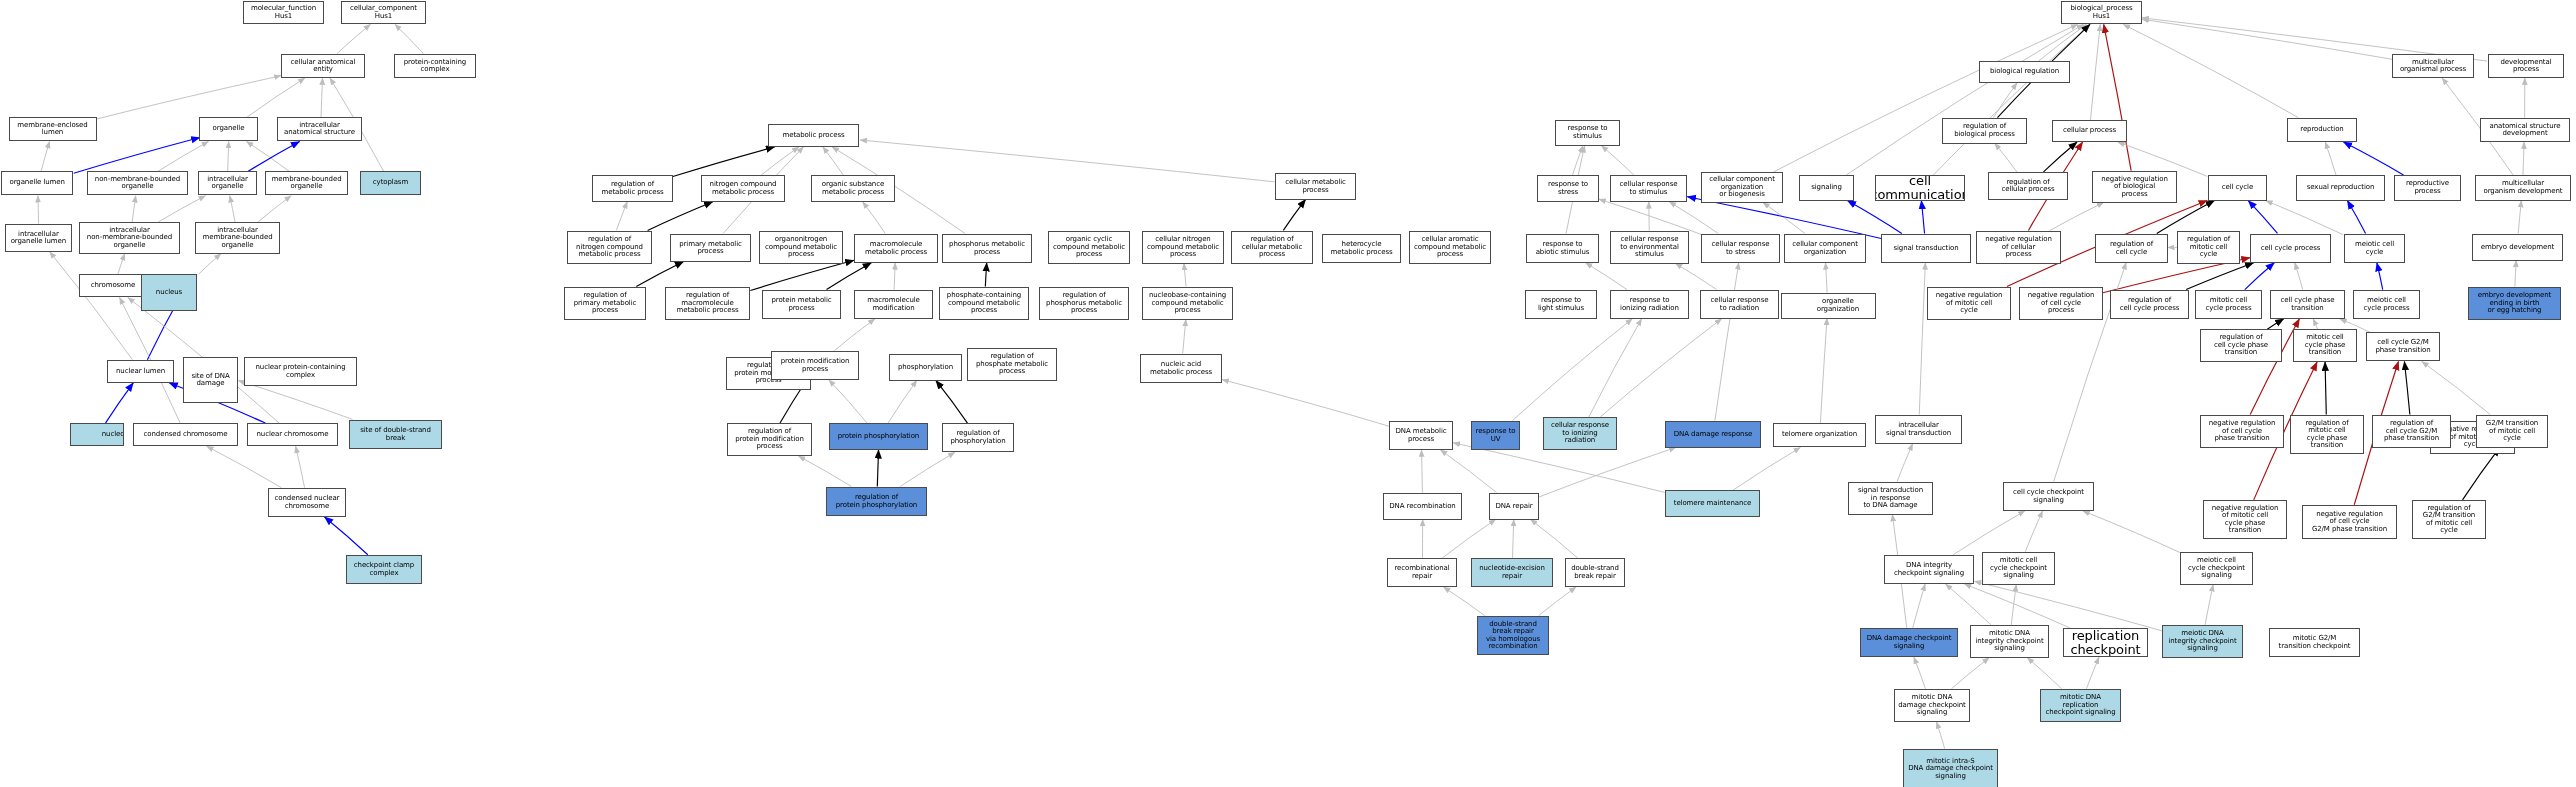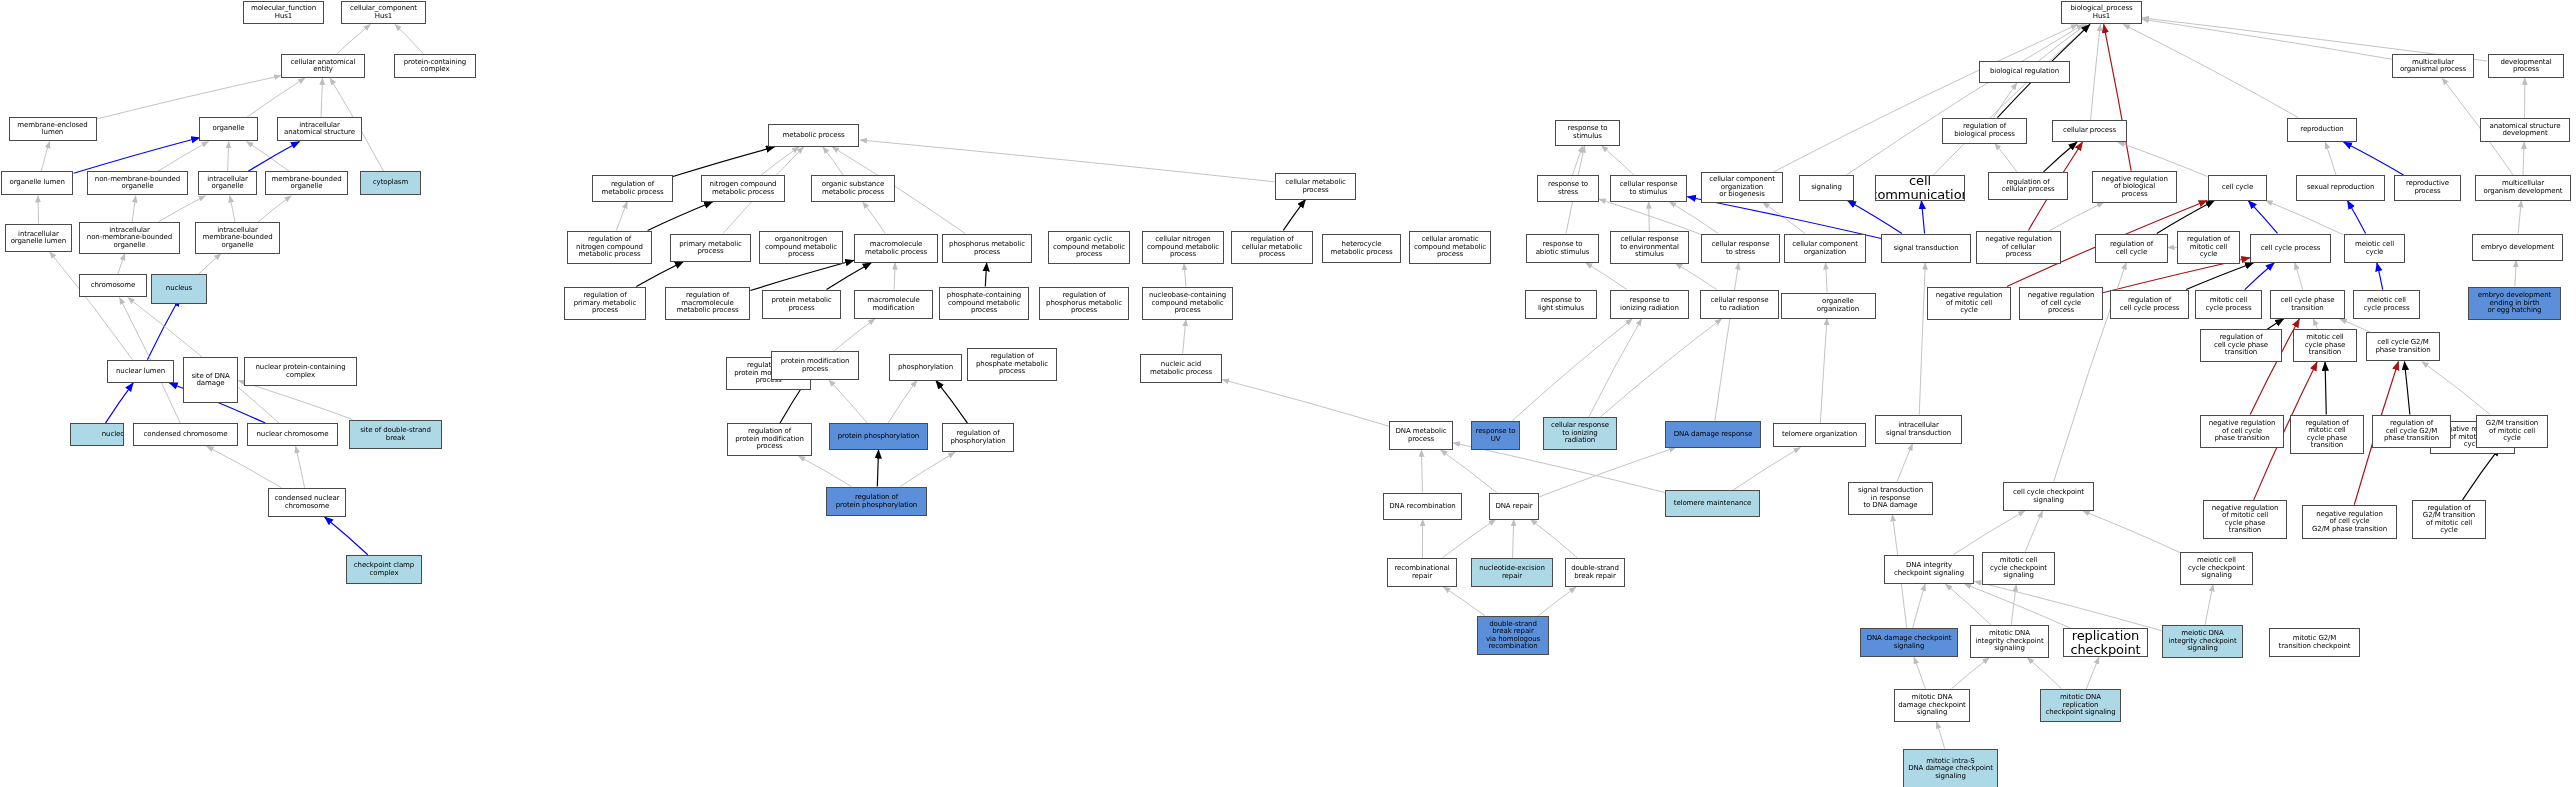--- a/index.html
+++ b/index.html
@@ -313,21 +313,21 @@
       <div class="node" style="left: 2095px; top: 234px; width: 73px; height: 29px; font-size: 7px;"><span>regulation of
 cell cycle</span></div>
       <div class="node" style="left: 2177px; top: 231px; width: 63px; height: 33px; font-size: 7px;"><span>regulation of
 mitotic cell
 cycle</span></div>
       <div class="node" style="left: 2250px; top: 234px; width: 81px; height: 29px; font-size: 7px;"><span>cell cycle process</span></div>
       <div class="node" style="left: 2344px; top: 234px; width: 61px; height: 29px; font-size: 7px;"><span>meiotic cell
 cycle</span></div>
       <div class="node" style="left: 2472px; top: 234px; width: 91px; height: 27px; font-size: 7px;"><span>embryo development</span></div>
       <div class="node" style="left: 79px; top: 274px; width: 68px; height: 23px; font-size: 7px;"><span>chromosome</span></div>
-      <div class="node lblue" style="left: 151px; top: 274px; width: 56px; height: 30px; font-size: 7px; justify-content: center;"><span>nucleus</span></div>
+      <div class="node lblue" style="left: 141px; top: 274px; width: 56px; height: 37px; font-size: 7px; justify-content: center;"><span>nucleus</span></div>
       <div class="node" style="left: 564px; top: 287px; width: 82px; height: 33px; font-size: 7px;"><span>regulation of
 primary metabolic
 process</span></div>
       <div class="node" style="left: 665px; top: 287px; width: 85px; height: 33px; font-size: 7px;"><span>regulation of
 macromolecule
 metabolic process</span></div>
       <div class="node" style="left: 762px; top: 290px; width: 79px; height: 29px; font-size: 7px;"><span>protein metabolic
 process</span></div>
       <div class="node" style="left: 854px; top: 290px; width: 79px; height: 29px; font-size: 7px;"><span>macromolecule
 modification</span></div>

